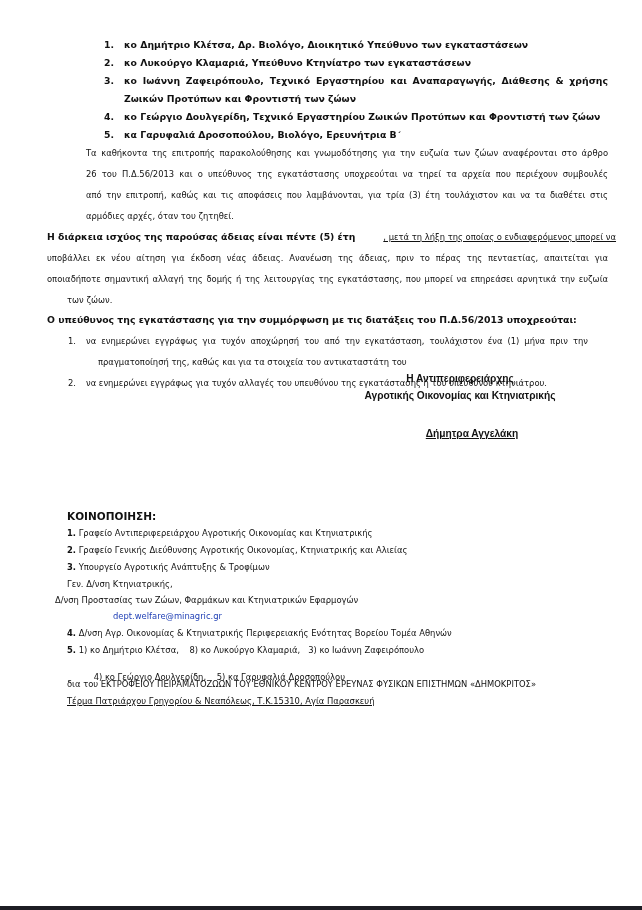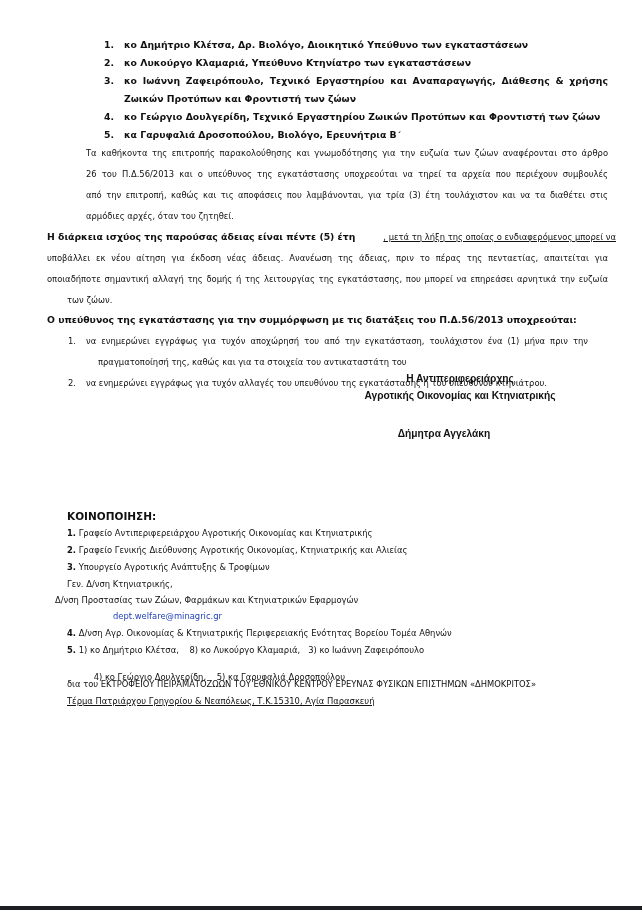--- a/index.html
+++ b/index.html
@@ -76,21 +76,21 @@
     </div>
     <div>
       <span class="abs body-s" style="left:68px; top:378px;">2.</span>
       <span class="abs body-s" style="left:86px; top:378px;">να ενημερώνει εγγράφως για τυχόν αλλαγές του υπευθύνου της εγκατάστασης ή του υπευθύνου κτηνιάτρου.</span>
     </div>
   </div>
 
   <div>
     <div class="abs sig" style="left:340px; top:373px; width:240px;">Η Αντιπεριφερειάρχης</div>
     <div class="abs sig" style="left:340px; top:390px; width:240px;">Αγροτικής Οικονομίας και Κτηνιατρικής</div>
-    <div class="abs sig" style="left:324px; top:428px; width:240px;">Δήμητρα Αγγελάκη</div>
+    <div class="abs sig" style="left:352px; top:428px; width:240px;text-decoration:underline;">Δήμητρα Αγγελάκη</div>
   </div>
 
   <div>
     <div class="abs cc-title" style="left:67px; top:510px;">ΚΟΙΝΟΠΟΙΗΣΗ:</div>
 
     <div class="abs cc" style="left:67px; top:528px;">
       <b>1.</b> <span>Γραφείο Αντιπεριφερειάρχου Αγροτικής Οικονομίας και Κτηνιατρικής</span>
     </div>
     <div class="abs cc" style="left:67px; top:545px;">
       <b>2.</b> <span>Γραφείο Γενικής Διεύθυνσης Αγροτικής Οικονομίας, Κτηνιατρικής και Αλιείας</span>

